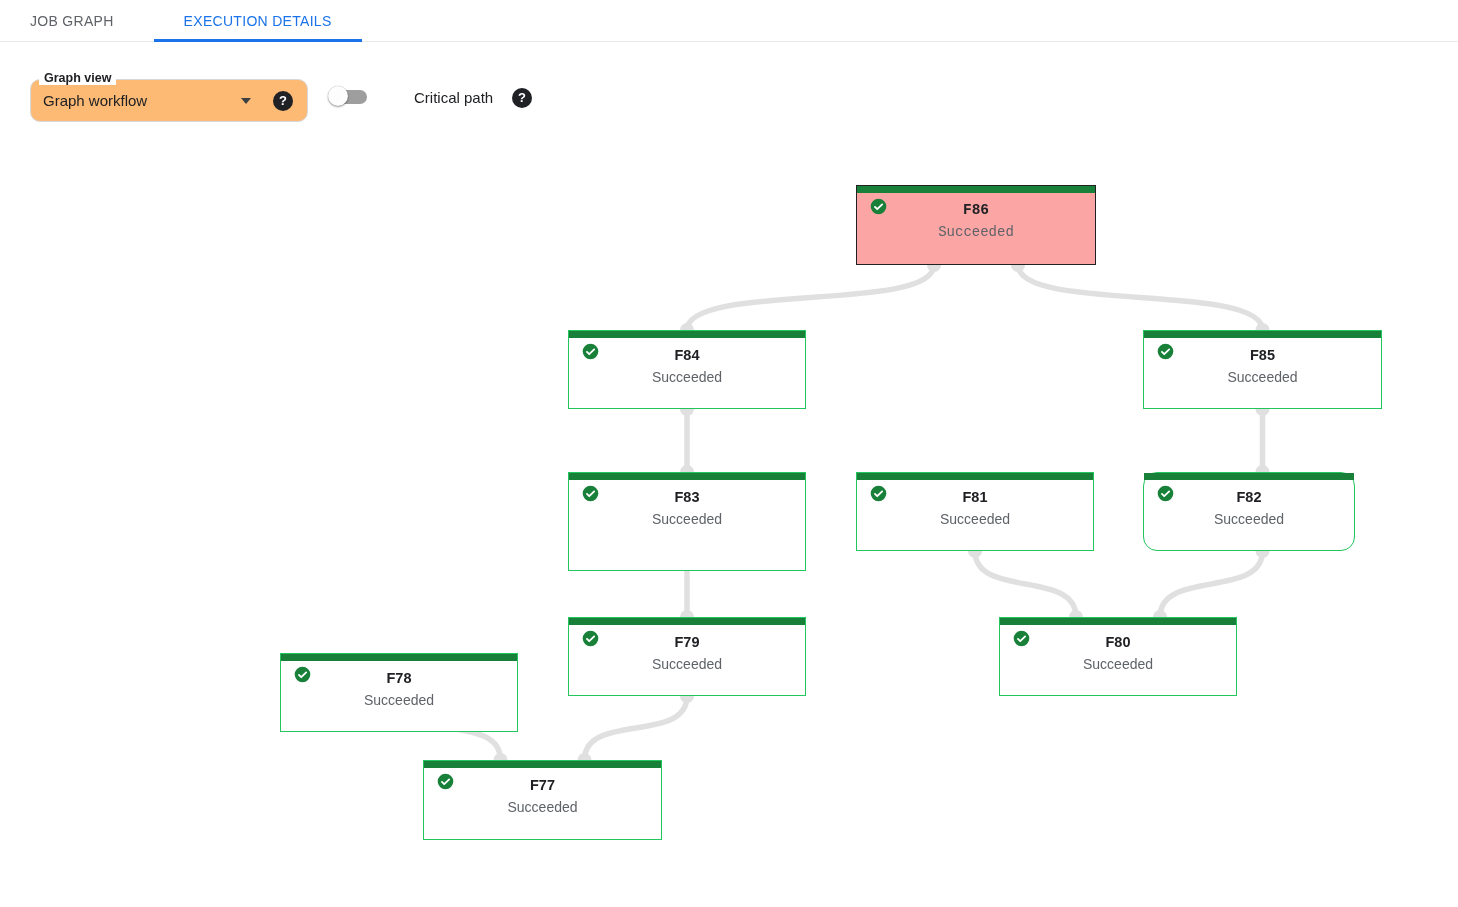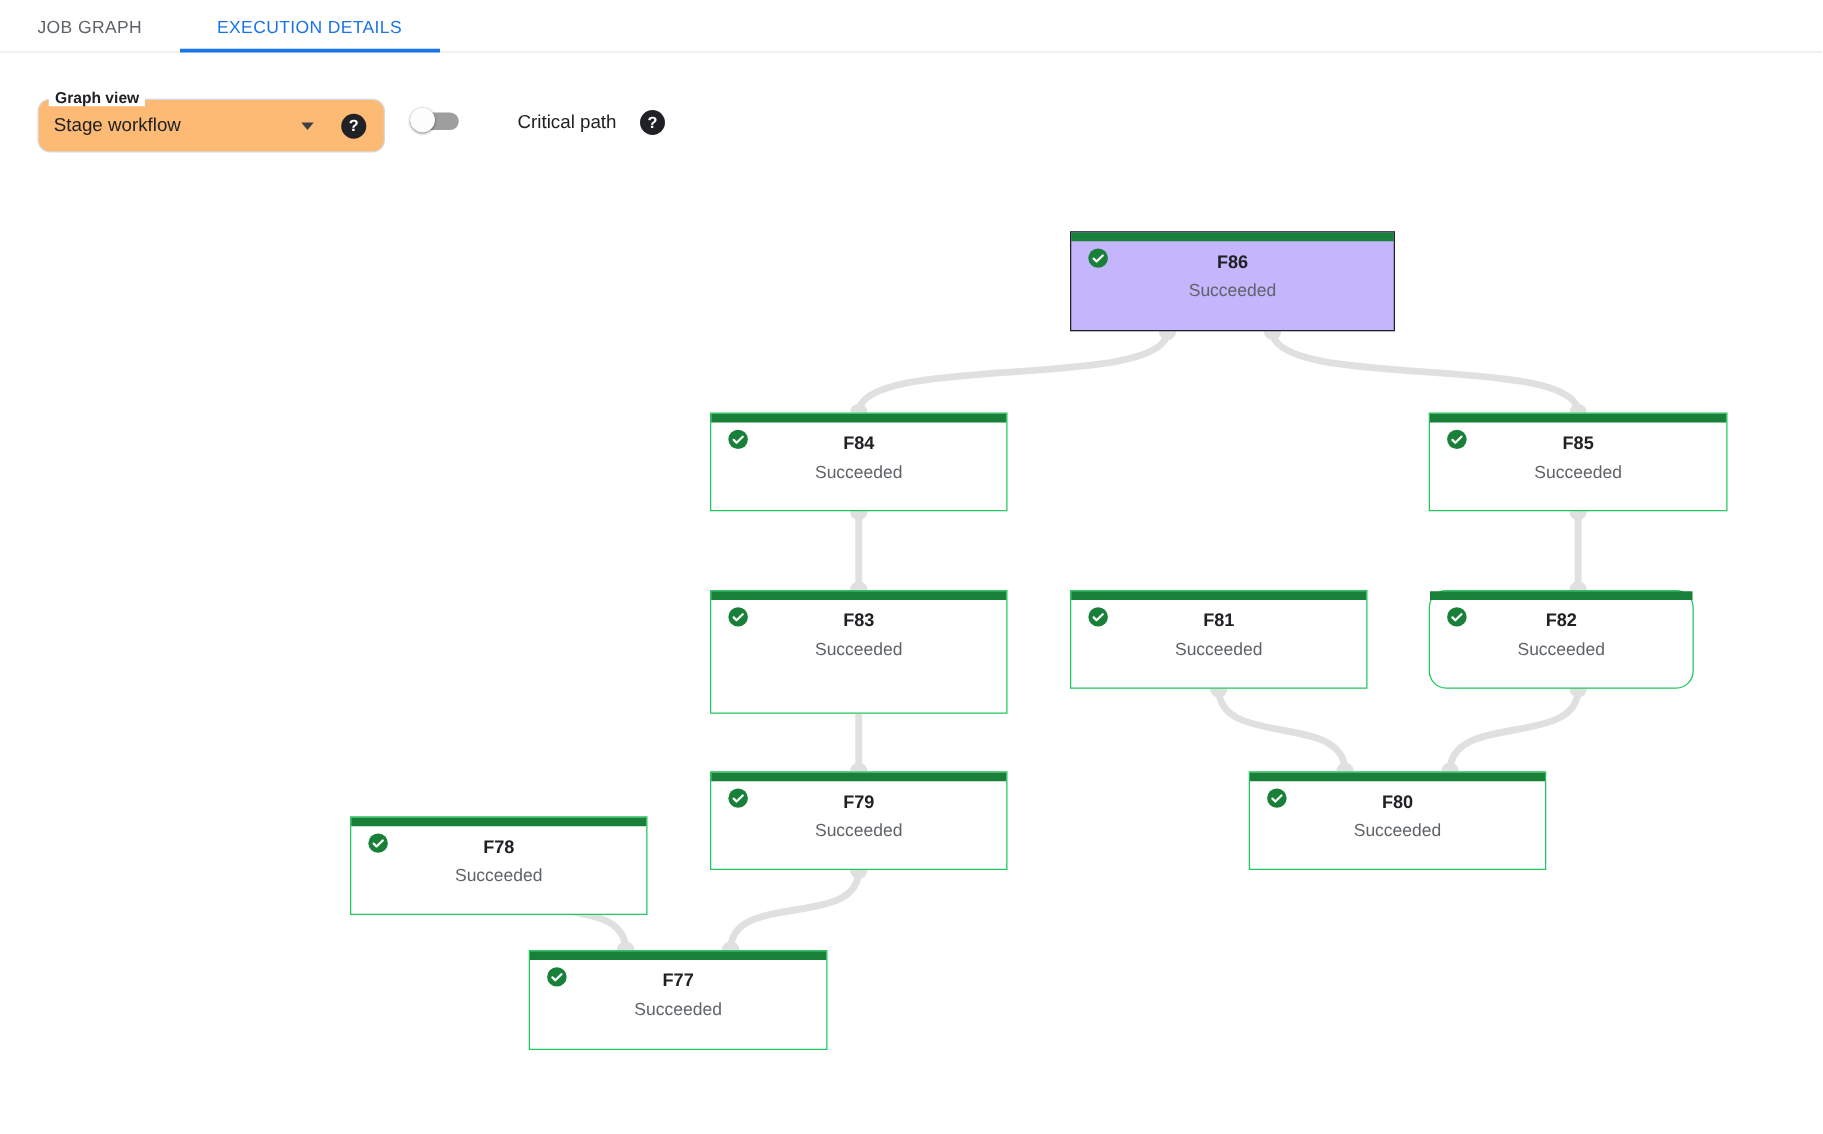--- a/index.html
+++ b/index.html
@@ -1,19 +1,19 @@
 <!DOCTYPE html>
 <html><head>
 <meta charset="utf-8">
 <style>
   html,body{margin:0;padding:0;background:#fff;font-family:"Liberation Sans",sans-serif;}
   .page{position:relative;width:1458px;height:907px;overflow:hidden;background:#fff;}
 
   
-  .tabbar{position:absolute;top:0;left:0;right:0;height:41px;border-bottom:1px solid #e9eaed;display:flex;background:#fff;z-index:5;}
+  .tabbar{position:absolute;top:0;left:0;right:0;height:41px;border-bottom:1px solid #e9eaed;display:flex;background:#fff;z-index:5;gap:10px;}
   .tab{position:relative;background:none;border:none;outline:none;padding:0 30px;height:41px;
        font-family:"Liberation Sans",sans-serif;font-size:14px;font-weight:500;letter-spacing:.3px;
        line-height:40px;color:#5f6368;cursor:pointer;text-transform:uppercase;white-space:nowrap;}
   .tab.active{color:#1a73e8;}
   .tab.active::after{content:"";position:absolute;left:0;right:0;bottom:-1px;height:3px;background:#1a73e8;}
 
   
   .select-field{position:absolute;left:30px;top:79px;width:278px;height:43px;box-sizing:border-box;
                 border:1px solid #d6d8db;border-radius:10px;background:#fdba74;cursor:pointer;z-index:4;}
   .select-label{position:absolute;top:-9px;left:8px;background:#fff;padding:0 5px;
@@ -48,21 +48,21 @@
 
 <div class="page">
 
   <div class="tabbar">
     <button class="tab">JOB GRAPH</button>
     <button class="tab active">EXECUTION DETAILS</button>
   </div>
 
   <div class="select-field">
     <span class="select-label">Graph view</span>
-    <span class="select-value">Stage workflow</span>
+    <span class="select-value">Graph workflow</span>
     <span class="caret"></span>
     <span class="help-icon help-in-select">?</span>
   </div>
 
   <span class="switch" role="switch" aria-checked="false">
     <span class="track"></span>
     <span class="thumb"></span>
   </span>
   <span class="switch-label">Critical path</span>
   <span class="help-icon help-standalone">?</span>
@@ -91,21 +91,21 @@
         <circle cx="1262.5" cy="551" r="7" fill="#e0e0e0"></circle>
         <circle cx="1160" cy="617" r="7" fill="#e0e0e0"></circle>
         <path d="M399 696 C399 744 500.5 712 500.5 760" fill="none" stroke="#e0e0e0" stroke-width="5.5" stroke-linecap="round"></path>
         <circle cx="399" cy="696" r="7" fill="#e0e0e0"></circle>
         <circle cx="500.5" cy="760" r="7" fill="#e0e0e0"></circle>
         <path d="M687 696 C687 744 584.5 712 584.5 760" fill="none" stroke="#e0e0e0" stroke-width="5.5" stroke-linecap="round"></path>
         <circle cx="687" cy="696" r="7" fill="#e0e0e0"></circle>
         <circle cx="584.5" cy="760" r="7" fill="#e0e0e0"></circle>
       </svg>
     <div class="nodes">
-        <div class="node selected" style="left: 856px; top: 185px; width: 260px; height: 80px; background: #c4b5fd; border-color: rgb(32, 33, 36);">
+        <div class="node selected" style="left: 856px; top: 185px; width: 240px; height: 80px; background: #fca5a5; border-color: rgb(32, 33, 36); font-family: Liberation Mono, monospace;">
           <div class="bar" style="background:#188038"></div>
           <svg class="check" viewBox="0 0 24 24">
             <circle cx="12" cy="12" r="11" fill="#188038"></circle>
             <path d="M7 12.6l3.2 3.2L17.2 9" stroke="#fff" stroke-width="2.6" fill="none" stroke-linecap="round" stroke-linejoin="round"></path>
           </svg>
           <div class="title">F86</div>
           <div class="status">Succeeded</div>
         </div>
         <div class="node" style="left: 568px; top: 330px; width: 238px; height: 79px;">
           <div class="bar" style="background:#188038"></div>

